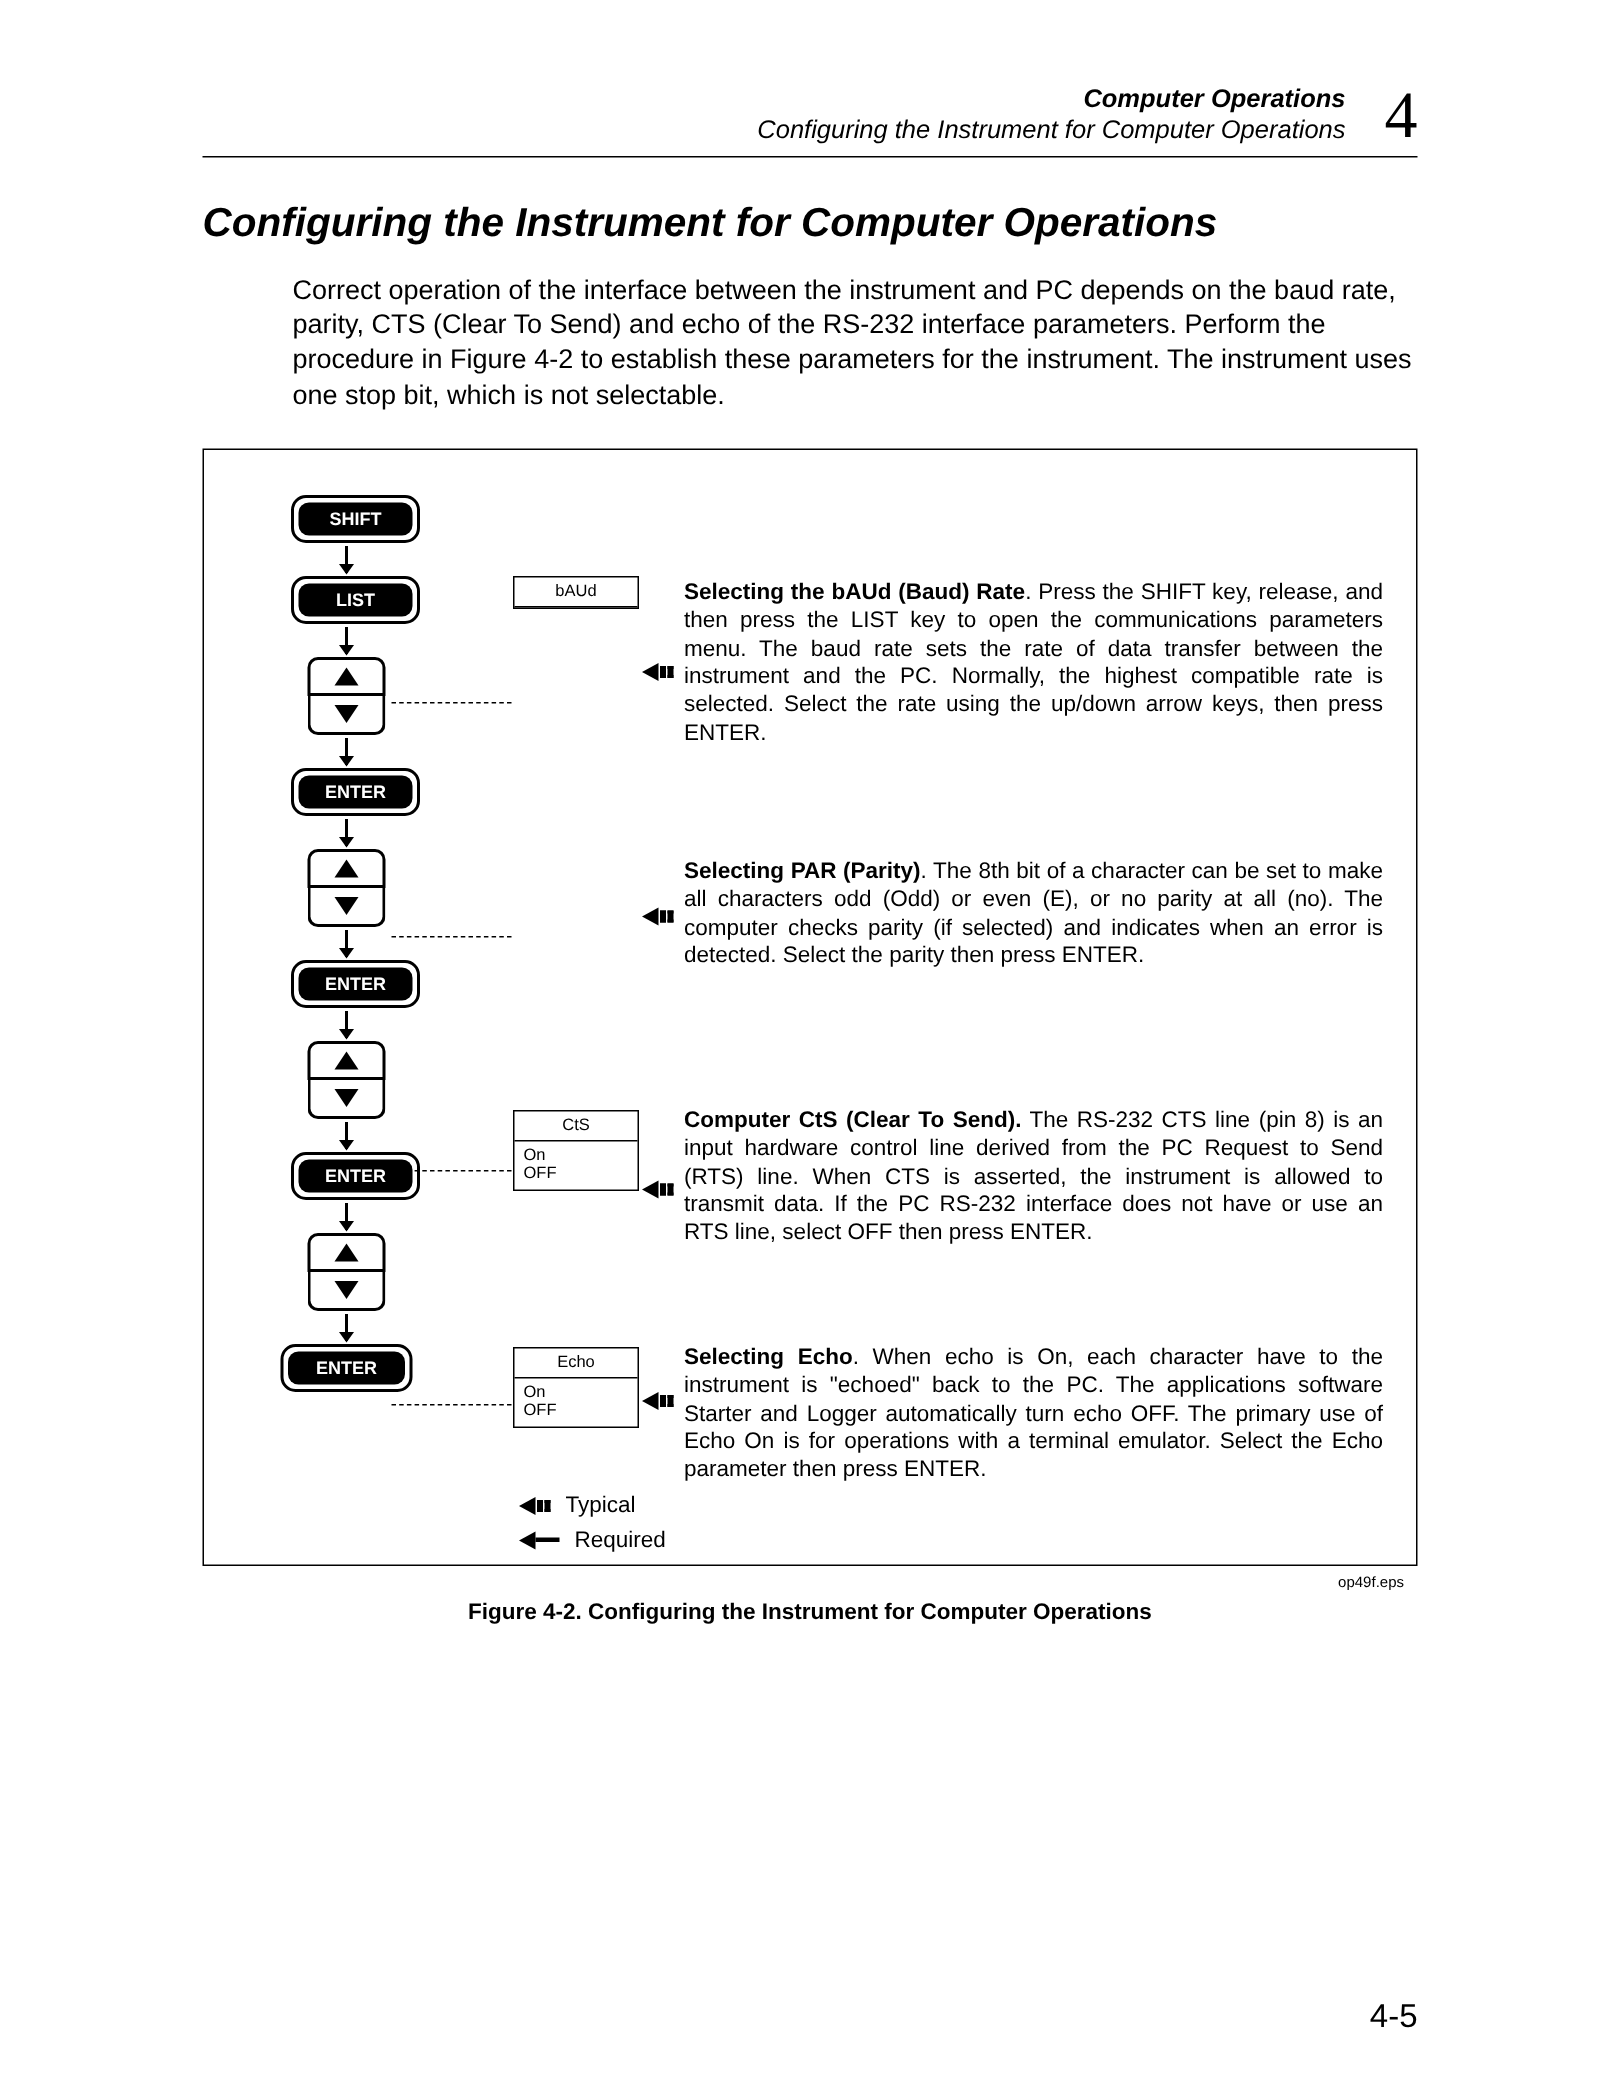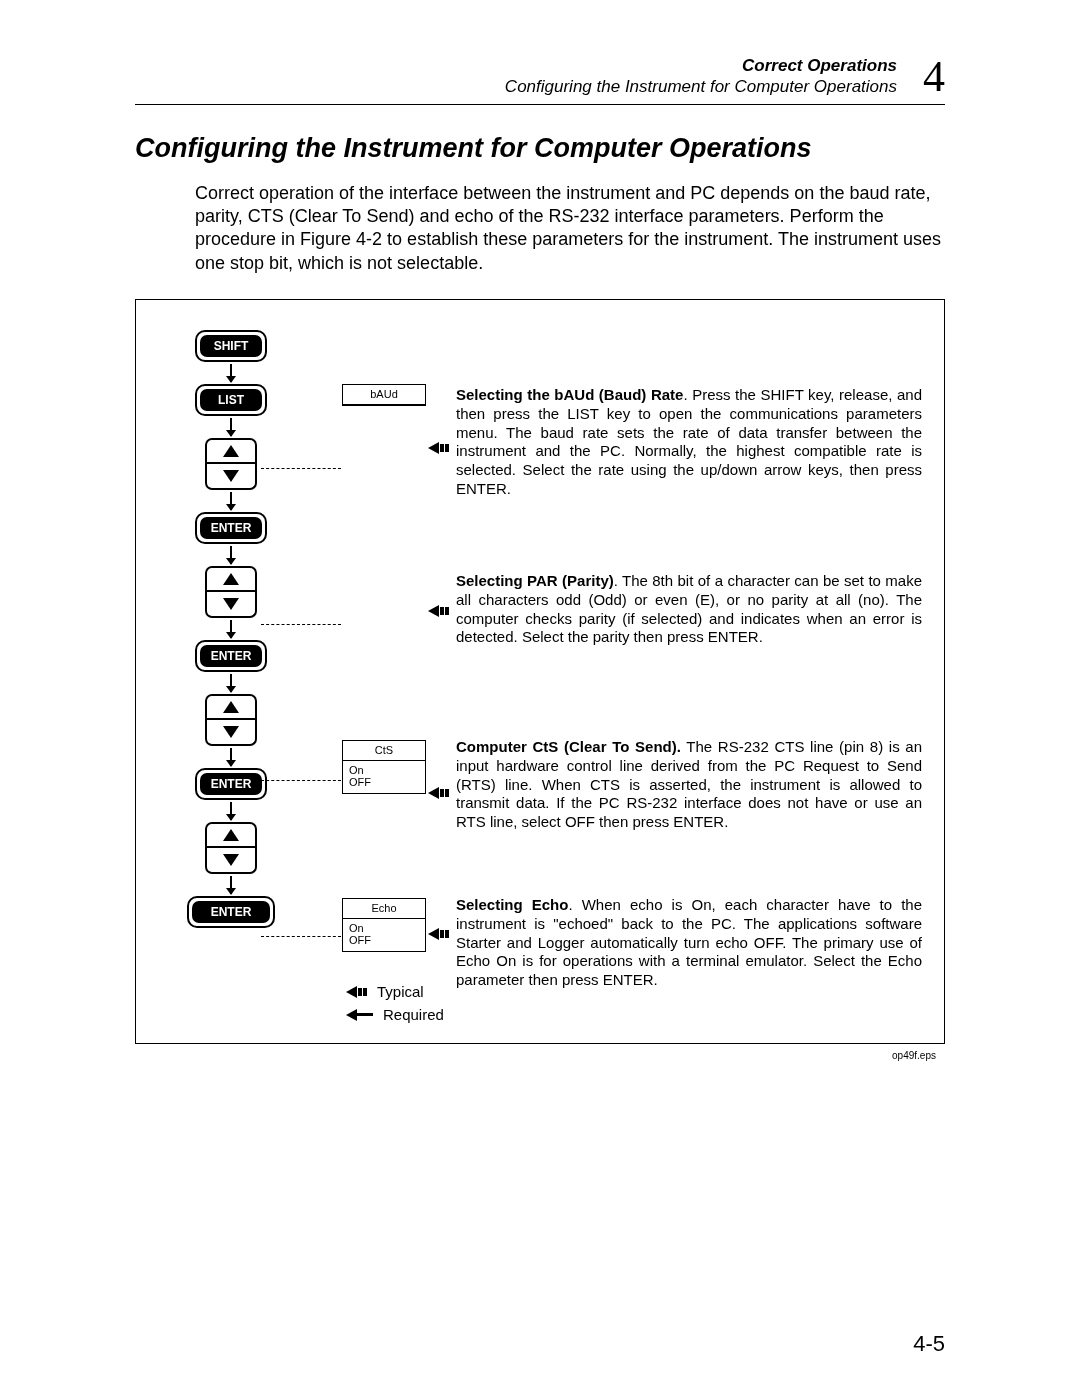--- a/index.html
+++ b/index.html
@@ -64,21 +64,21 @@
     height: 745px;
     box-sizing: border-box;
   }
   .btn-col {
     position: absolute;
     left: 58px;
     top: 30px;
     width: 74px;
   }
   .key {
-    width: 72px;
+    width: 86px;
     border: 2px solid #000;
     border-radius: 10px;
     text-align: center;
     font-size: 12px;
     font-weight: bold;
     line-height: 1;
     margin: 0 auto;
     box-sizing: border-box;
   }
   .key-outer {
@@ -191,21 +191,21 @@
   }
   .left-arrow-solid .tail-solid {
     width: 16px;
     height: 3px;
     background: #000;
   }
   
   .legend {
     position: absolute;
     left: 210px;
-    bottom: 20px;
+    bottom: 8px;
     font-size: 15px;
   }
   .legend-row {
     display: flex;
     align-items: center;
     gap: 10px;
     margin-top: 6px;
   }
   .eps-label {
     position:absolute;
@@ -225,21 +225,21 @@
     bottom: 40px;
     font-size: 22px;
   }
 </style>
 </head>
 <body>
 
 <div class="page">
 
   <div class="header-block">
-    <div class="header-chapter">Correct Operations</div>
+    <div class="header-chapter">Computer Operations</div>
     <div class="header-section">Configuring the Instrument for Computer Operations</div>
     <div class="chapter-number">4</div>
   </div>
   <hr class="rule">
 
   <h2 class="section-title">Configuring the Instrument for Computer Operations</h2>
   <p class="intro">Correct operation of the interface between the instrument and PC depends on the baud rate, parity, CTS (Clear To Send) and echo of the RS-232 interface parameters. Perform the procedure in Figure 4-2 to establish these parameters for the instrument. The instrument uses one stop bit, which is not selectable.</p>
 
   <div class="figure-box">
 
@@ -390,16 +390,17 @@
           <div class="ah"></div>
             <div class="tail-solid"></div>
         </div>
         <span>Required</span>
       </div>
     </div>
 
     <div class="eps-label">op49f.eps</div>
   </div>
 
+  <div class="figure-caption">Figure 4-2. Configuring the Instrument for Computer Operations</div>
 
 </div>
 
 <div class="pageno">4-5</div>
 
 </body></html>

